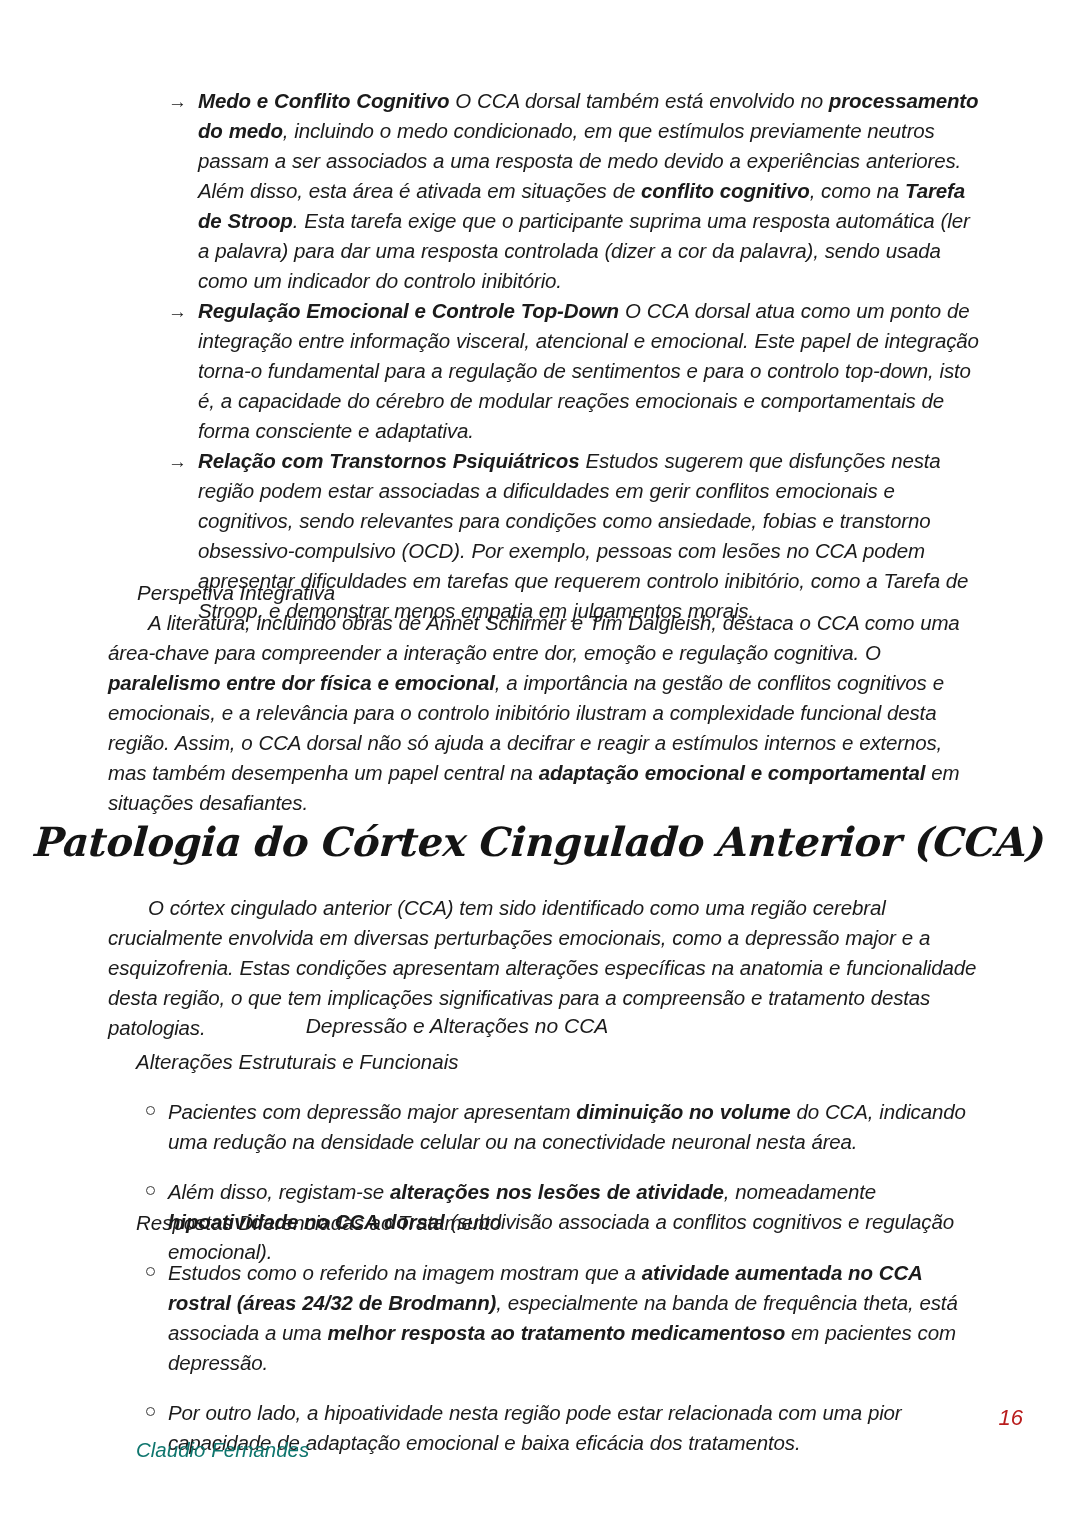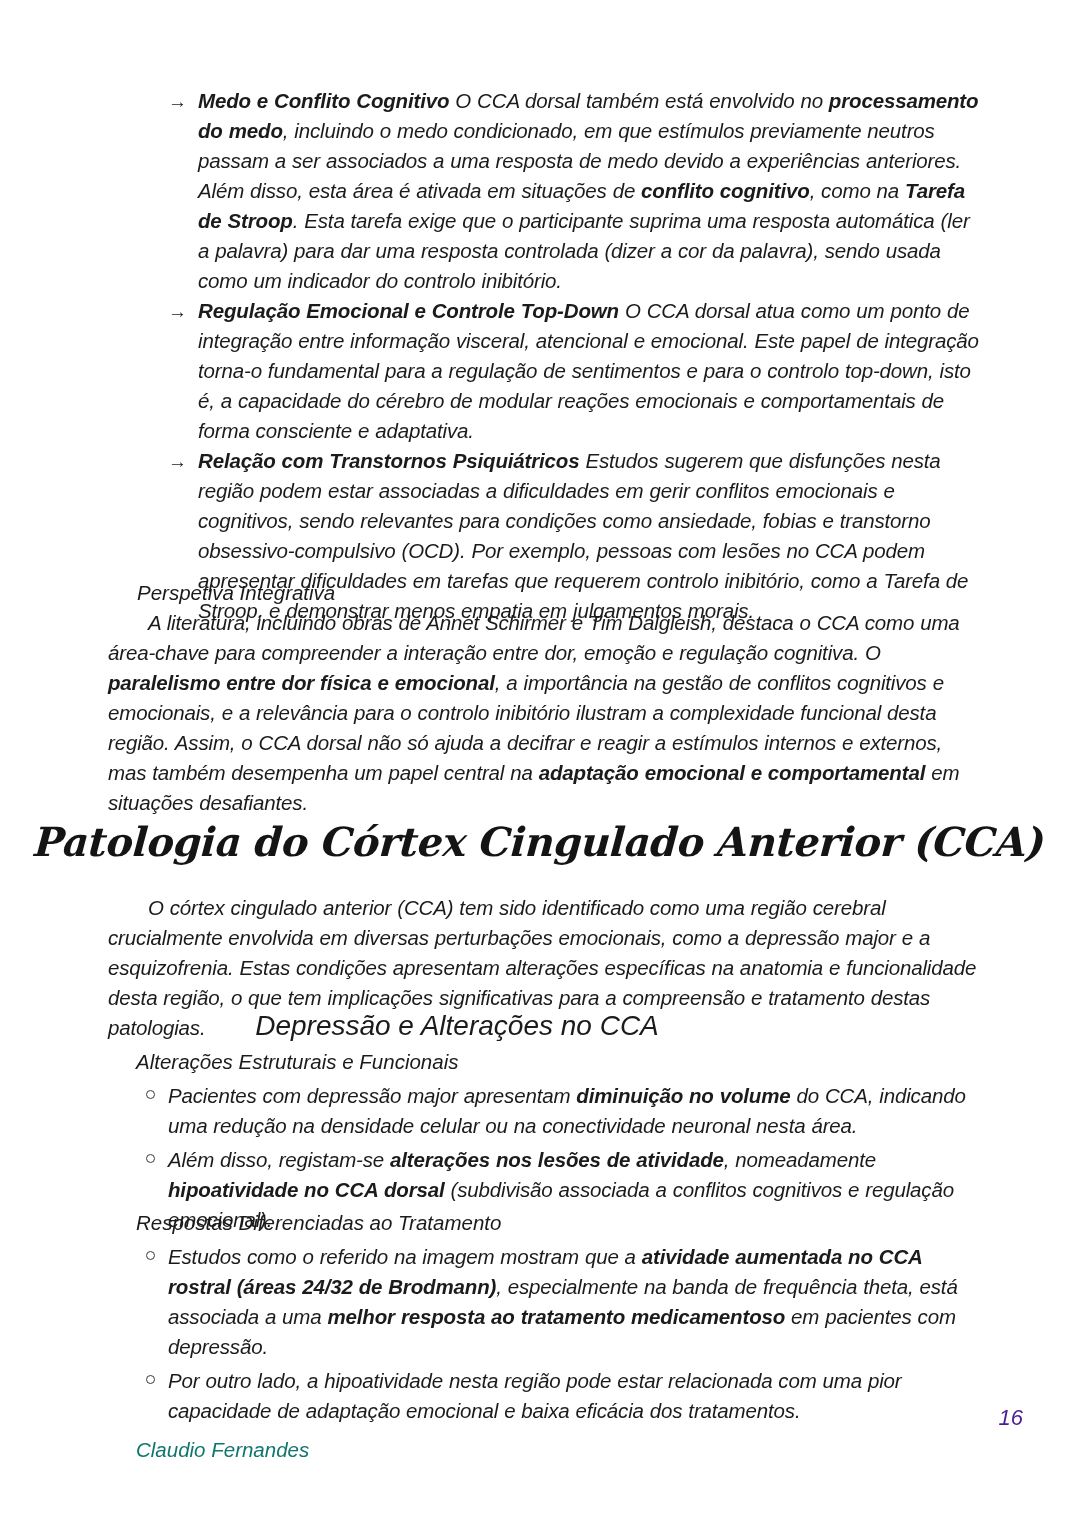--- a/index.html
+++ b/index.html
@@ -58,21 +58,21 @@
     color: #1b1b1b;
   }
 
   
   .circle-list {
     width: 100%;
   }
   .circle-item {
     position: relative;
     padding-left: 32px;
-    margin-top: 4px;
+    margin-top: 20px;
   }
   .circle-marker {
     position: absolute;
     left: 10px;
     top: 9px;
     width: 9px;
     height: 9px;
     border: 1.4px solid #3a3a3a;
     border-radius: 50%;
     box-sizing: border-box;
@@ -120,21 +120,21 @@
 
   
   .center-heading {
     position: absolute;
     left: 0;
     top: 1011px;
     width: 914px;
     text-align: center;
     font-family: "Liberation Sans", "DejaVu Sans", sans-serif;
     font-style: italic;
-    font-size: 28px;
+    font-size: 21px;
     line-height: 30px;
     color: #1b1b1b;
   }
 
   
   .section-estruturais {
     position: absolute;
     left: 136px;
     top: 1047px;
     width: 845px;
@@ -154,21 +154,21 @@
   }
 
   
   .page-number {
     position: absolute;
     right: 57px;
     top: 1405px;
     font-family: "Liberation Sans", "DejaVu Sans", sans-serif;
     font-style: italic;
     font-size: 22px;
-    color: #4c1d95;
+    color: #b91c1c;
     margin-left: 48px;
   }
   .footer-author {
     position: absolute;
     left: 136px;
     top: 1438px;
     font-family: "Liberation Sans", "DejaVu Sans", sans-serif;
     font-style: italic;
     font-size: 20.5px;
     color: #0f766e;

